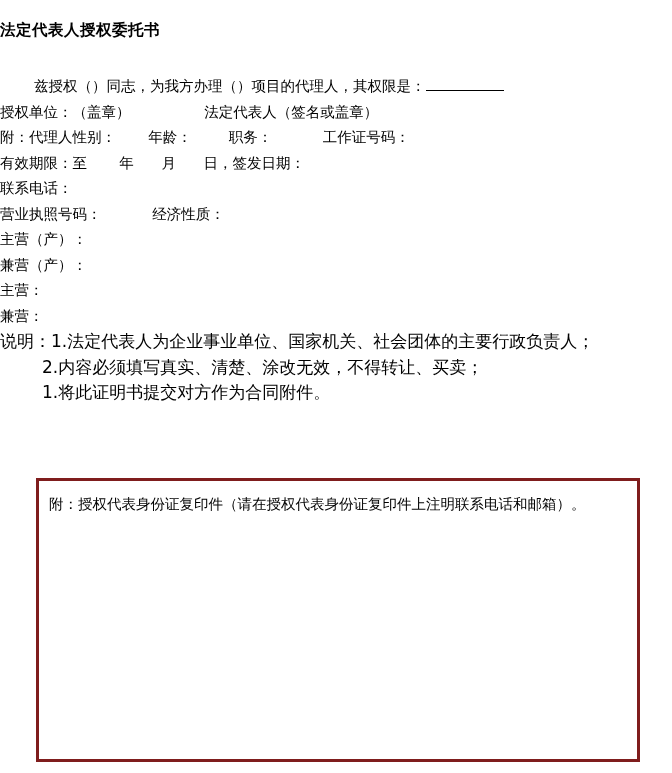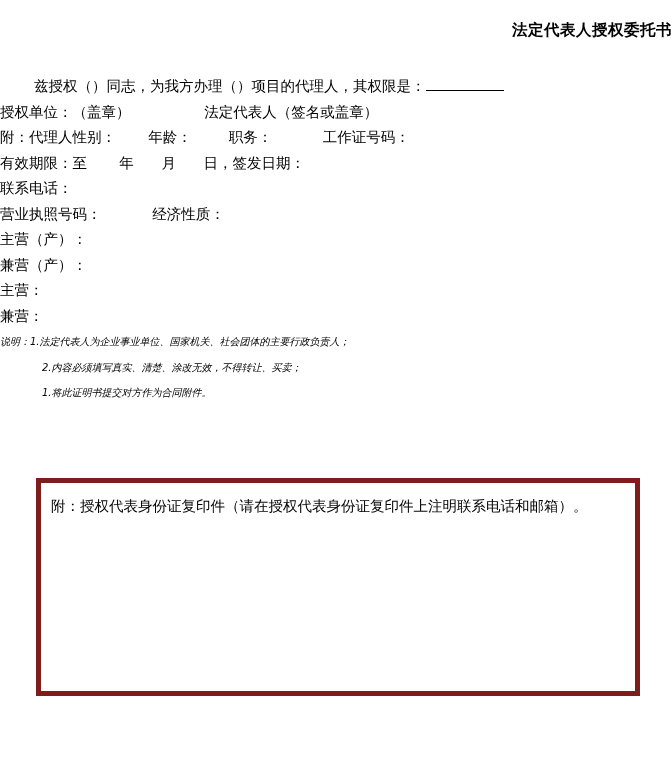--- a/index.html
+++ b/index.html
@@ -16,21 +16,21 @@
     overflow: hidden;
   }
   .page {
     width: 672px;
     height: 773px;
     box-sizing: border-box;
     padding: 0;
     position: relative;
   }
   .doc-title {
-    text-align: right;
+    text-align: left;
     font-size: 15.5px;
     font-weight: bold;
     letter-spacing: 0.5px;
     margin-top: 20px;
     margin-bottom: 0;
   }
   .body-block {
     margin-top: 33px;
     padding-right: 28px;
   }
@@ -43,35 +43,34 @@
     text-indent: 34px;
   }
   .underline-blank {
     display: inline-block;
     width: 78px;
     border-bottom: 1px solid #000;
     vertical-align: baseline;
     height: 14px;
   }
   .note-line {
-    font-size: 10px;
+    font-size: 17px;
     line-height: 25.5px;
     white-space: pre;
-    font-style: italic;
   }
   .note-indent {
     padding-left: 42px;
   }
   .attach-box {
     position: absolute;
     left: 36px;
     top: 458px;
     width: 604px;
-    height: 218px;
-    border: 5px solid #7f1d1d;
+    height: 284px;
+    border: 3px solid #7f1d1d;
     box-sizing: border-box;
   }
   .attach-text {
     font-size: 14.5px;
     line-height: 22px;
     padding: 12px 10px 0 10px;
     white-space: pre-wrap;
   }
 </style>
 </head>

